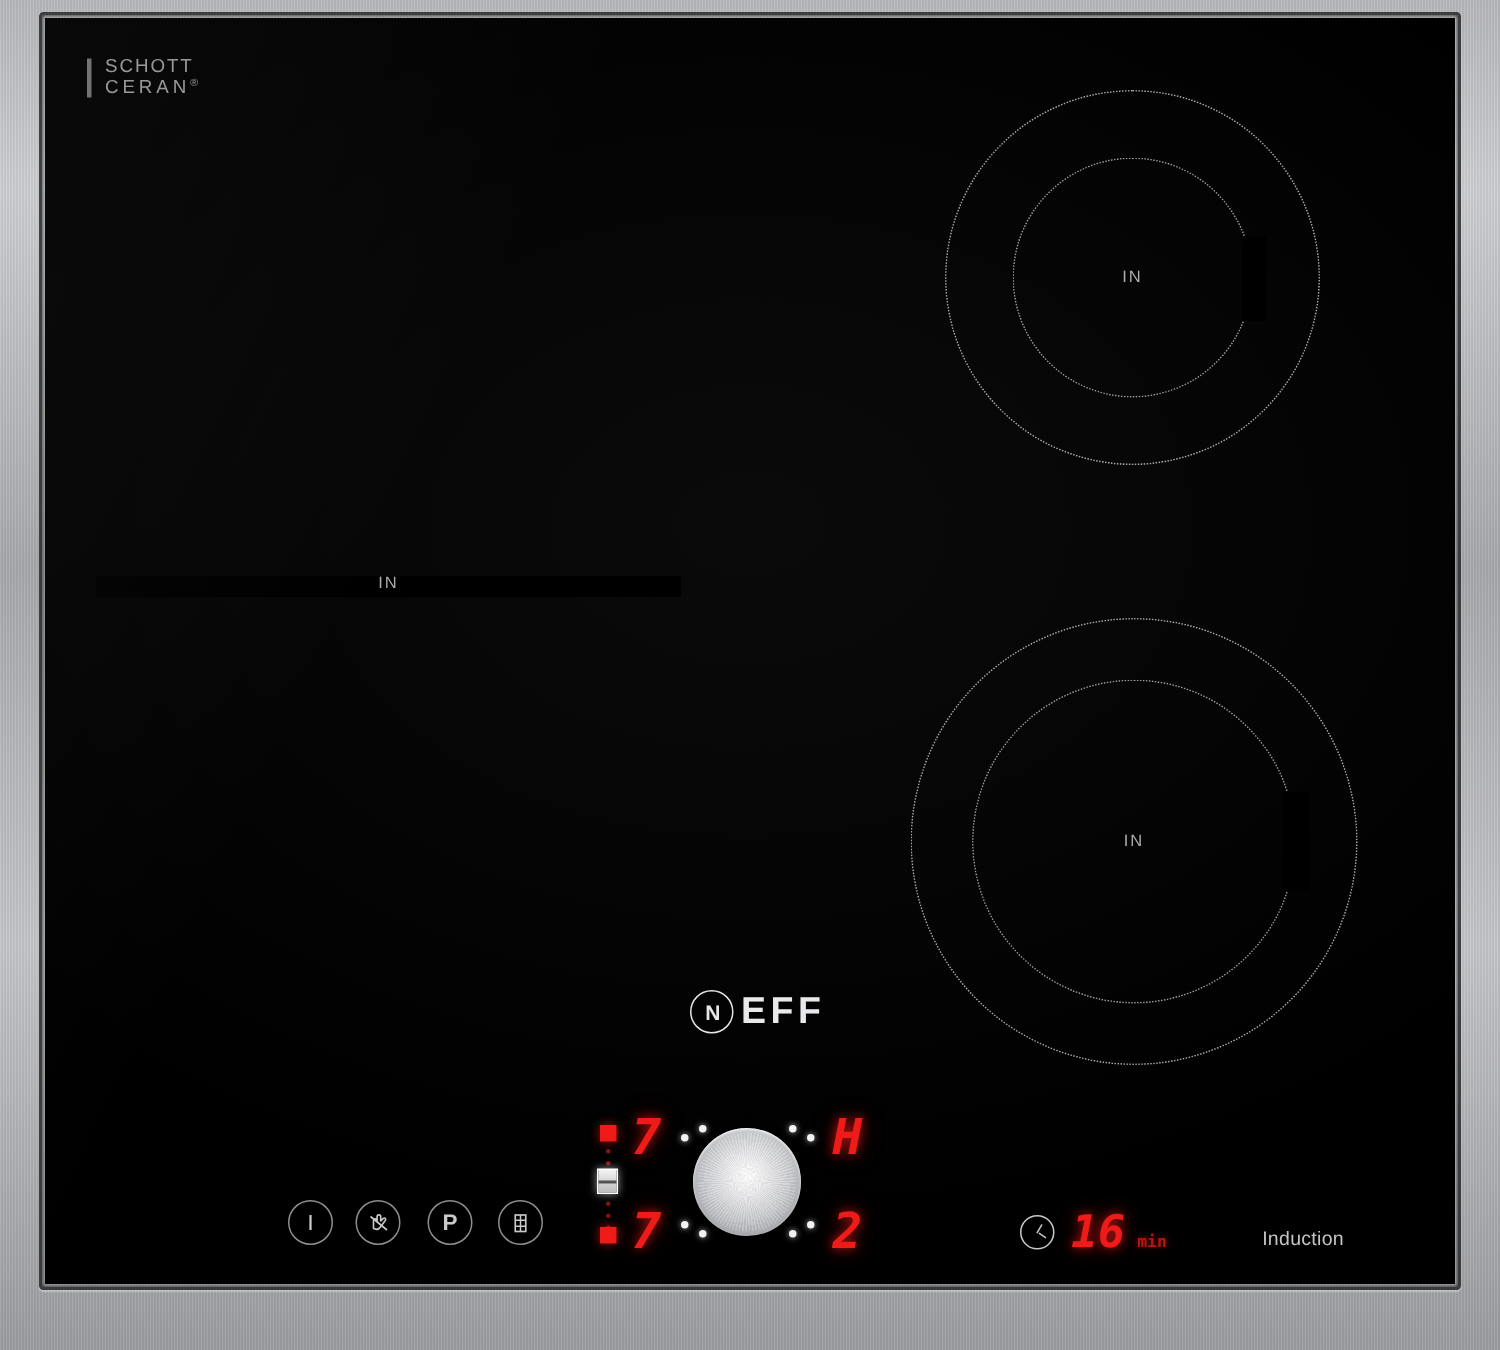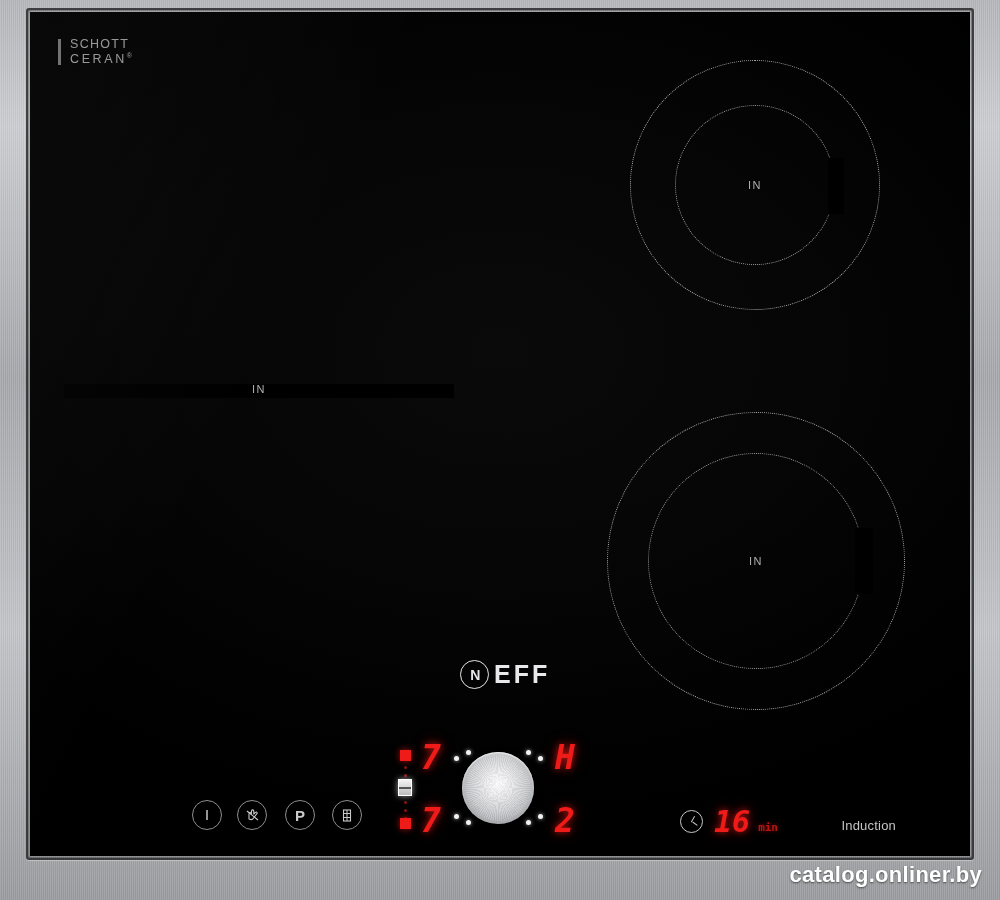--- a/index.html
+++ b/index.html
@@ -312,15 +312,14 @@
           <b></b>
         </div>
       <div class="timer-val">16</div>
       <div class="timer-unit">min</div>
     </div>
 
     <div class="induction-label">Induction</div>
 
   </div>
 
-  <div class="watermark">catalog.onliner.by</div>
 
 </div>
 
 </body></html>

